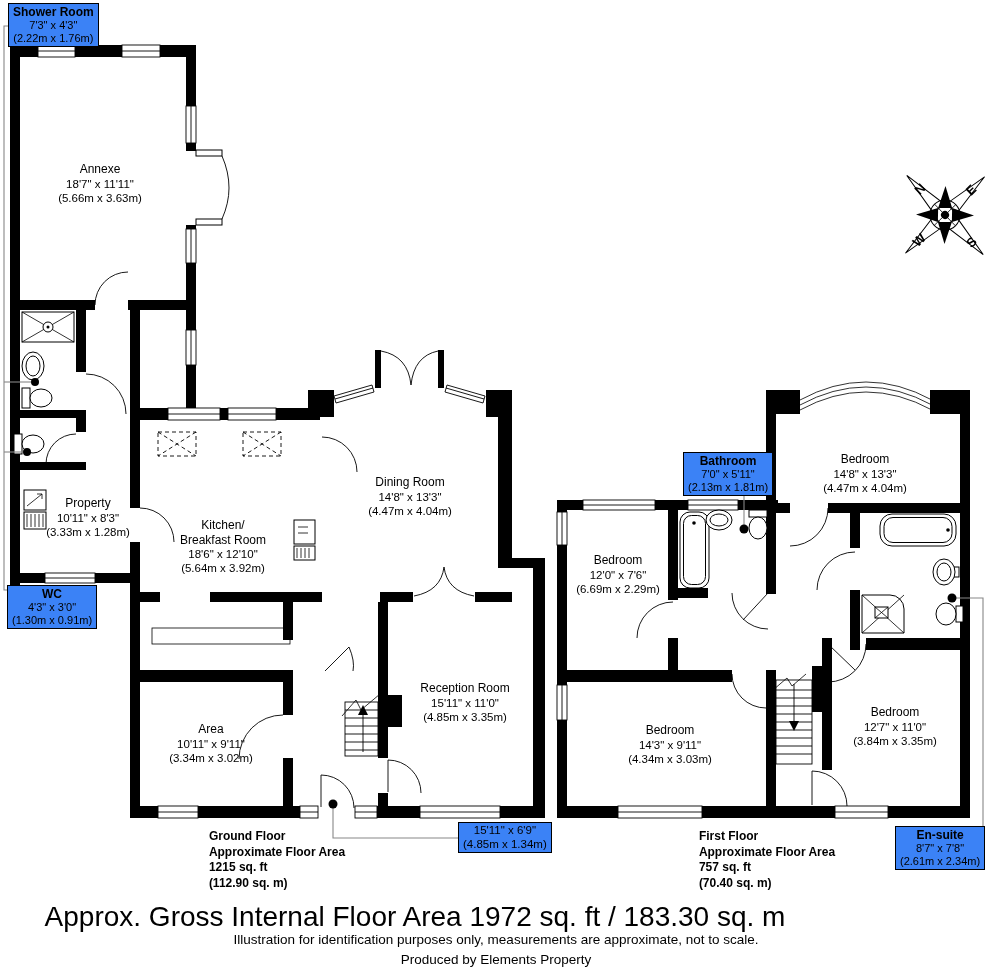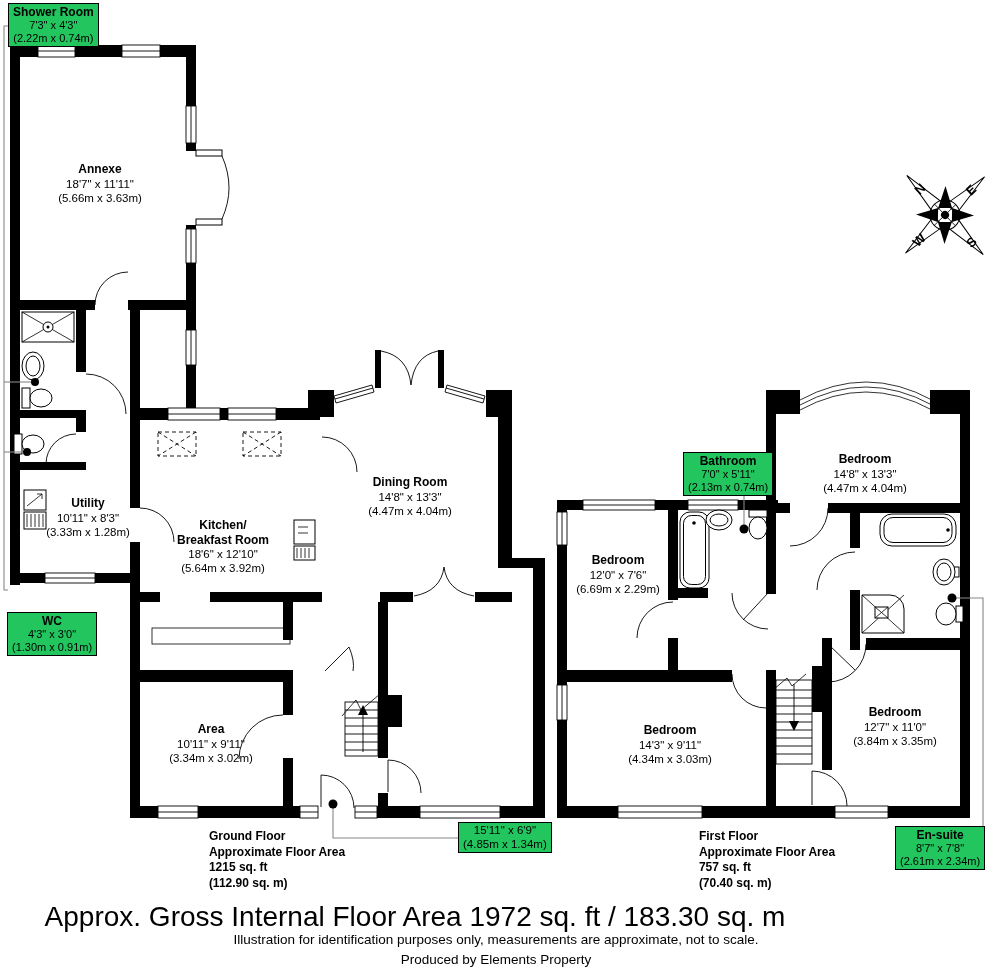--- a/index.html
+++ b/index.html
@@ -10,22 +10,22 @@
   .win line{stroke:#000;stroke-width:0.9;}
   .door{fill:none;stroke:#000;stroke-width:0.9;}
   .fx{fill:#fff;stroke:#000;stroke-width:1;}
   .fxline{fill:none;stroke:#000;stroke-width:0.8;}
   .thin{fill:none;stroke:#000;stroke-width:0.8;}
   .stair rect,.stair path,.stair line{fill:none;stroke:#000;stroke-width:0.9;}
   .dash rect,.dash path{fill:none;stroke:#000;stroke-width:0.9;stroke-dasharray:4 3;}
   .leader{fill:none;stroke:#888;stroke-width:1.1;}
   .room-label{position:absolute;transform:translate(-50%,-50%);text-align:center;
               font-size:11.5px;line-height:1.22;white-space:nowrap;}
-  .room-label .rname{font-weight:bold;font-size:12px;}
-  .callout{position:absolute;background:#22c55e;border:1.4px solid #000;text-align:center;
+  .room-label .rname{font-weight:normal;font-size:12px;}
+  .callout{position:absolute;background:#3b82f6;border:1.4px solid #000;text-align:center;
            font-size:11px;line-height:1.18;padding:1px 4px;white-space:nowrap;z-index:3;}
   .callout .rname{font-weight:bold;font-size:12px;}
   .area-label{position:absolute;transform:translateX(-50%);text-align:left;
               font-weight:bold;font-size:12px;line-height:1.3;white-space:nowrap;}
   .footer-gross{position:absolute;left:0;top:901px;width:830px;text-align:center;
                 font-weight:normal;font-size:28px;}
   .footer-line{position:absolute;left:0;width:992px;text-align:center;font-size:13.5px;}
 </style>
 </head>
 <body>
@@ -356,35 +356,40 @@
     <text x="-36" y="0" text-anchor="middle" dominant-baseline="central" font-size="13" font-weight="bold">W</text>
   </g>
 </svg>
 
   <div class="room-label" style="left:100px;top:183px">
     <div class="rname">Annexe</div>
     <div>18'7" x 11'11"</div>
     <div>(5.66m x 3.63m)</div>
   </div>
   <div class="room-label" style="left:88px;top:517px">
-    <div class="rname">Utility</div>
+    <div class="rname">Property</div>
     <div>10'11" x 8'3"</div>
     <div>(3.33m x 1.28m)</div>
   </div>
   <div class="room-label" style="left:223px;top:547px">
     <div class="rname">Kitchen/</div>
     <div class="rname">Breakfast Room</div>
     <div>18'6" x 12'10"</div>
     <div>(5.64m x 3.92m)</div>
   </div>
   <div class="room-label" style="left:410px;top:496px">
     <div class="rname">Dining Room</div>
     <div>14'8" x 13'3"</div>
     <div>(4.47m x 4.04m)</div>
   </div>
+  <div class="room-label" style="left:465px;top:702px">
+    <div class="rname">Reception Room</div>
+    <div>15'11" x 11'0"</div>
+    <div>(4.85m x 3.35m)</div>
+  </div>
   <div class="room-label" style="left:211px;top:743px">
     <div class="rname">Area</div>
     <div>10'11" x 9'11"</div>
     <div>(3.34m x 3.02m)</div>
   </div>
 
   <div class="room-label" style="left:865px;top:473px">
     <div class="rname">Bedroom</div>
     <div>14'8" x 13'3"</div>
     <div>(4.47m x 4.04m)</div>
@@ -401,35 +406,35 @@
   </div>
   <div class="room-label" style="left:895px;top:726px">
     <div class="rname">Bedroom</div>
     <div>12'7" x 11'0"</div>
     <div>(3.84m x 3.35m)</div>
   </div>
 
   <div class="callout" style="left:8px;top:3px">
     <div class="rname">Shower Room</div>
     <div>7'3" x 4'3"</div>
-    <div>(2.22m x 0.74m)</div>
-  </div>
-  <div class="callout" style="left:7px;top:612px">
+    <div>(2.22m x 1.76m)</div>
+  </div>
+  <div class="callout" style="left:7px;top:585px">
     <div class="rname">WC</div>
     <div>4'3" x 3'0"</div>
     <div>(1.30m x 0.91m)</div>
   </div>
   <div class="callout" style="left:458px;top:822px;font-size:11.5px">
     <div>15'11" x 6'9"</div>
     <div>(4.85m x 1.34m)</div>
   </div>
   <div class="callout" style="left:683px;top:452px">
     <div class="rname">Bathroom</div>
     <div>7'0" x 5'11"</div>
-    <div>(2.13m x 0.74m)</div>
+    <div>(2.13m x 1.81m)</div>
   </div>
   <div class="callout" style="left:895px;top:826px">
     <div class="rname">En-suite</div>
     <div>8'7" x 7'8"</div>
     <div>(2.61m x 2.34m)</div>
   </div>
 
   <div class="area-label" style="left:277px;top:829px">
     <div>Ground Floor</div>
     <div>Approximate Floor Area</div>

